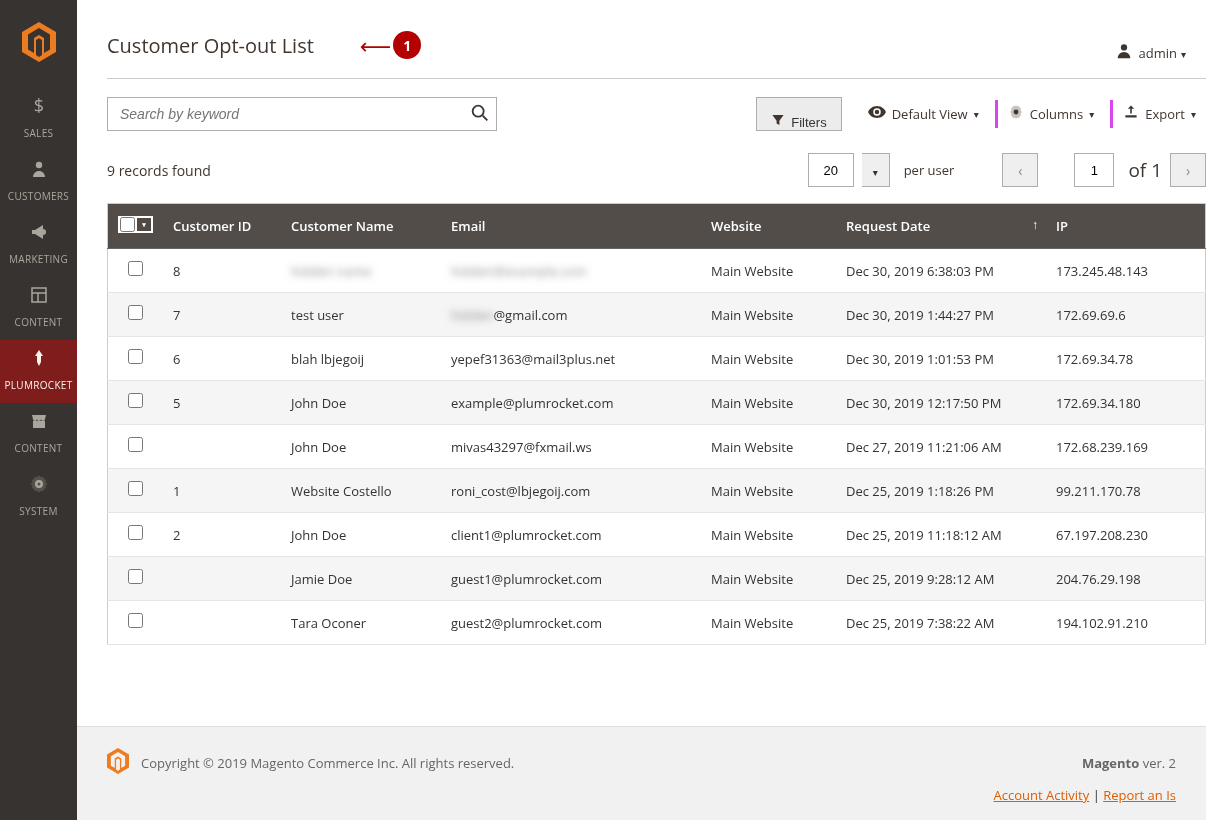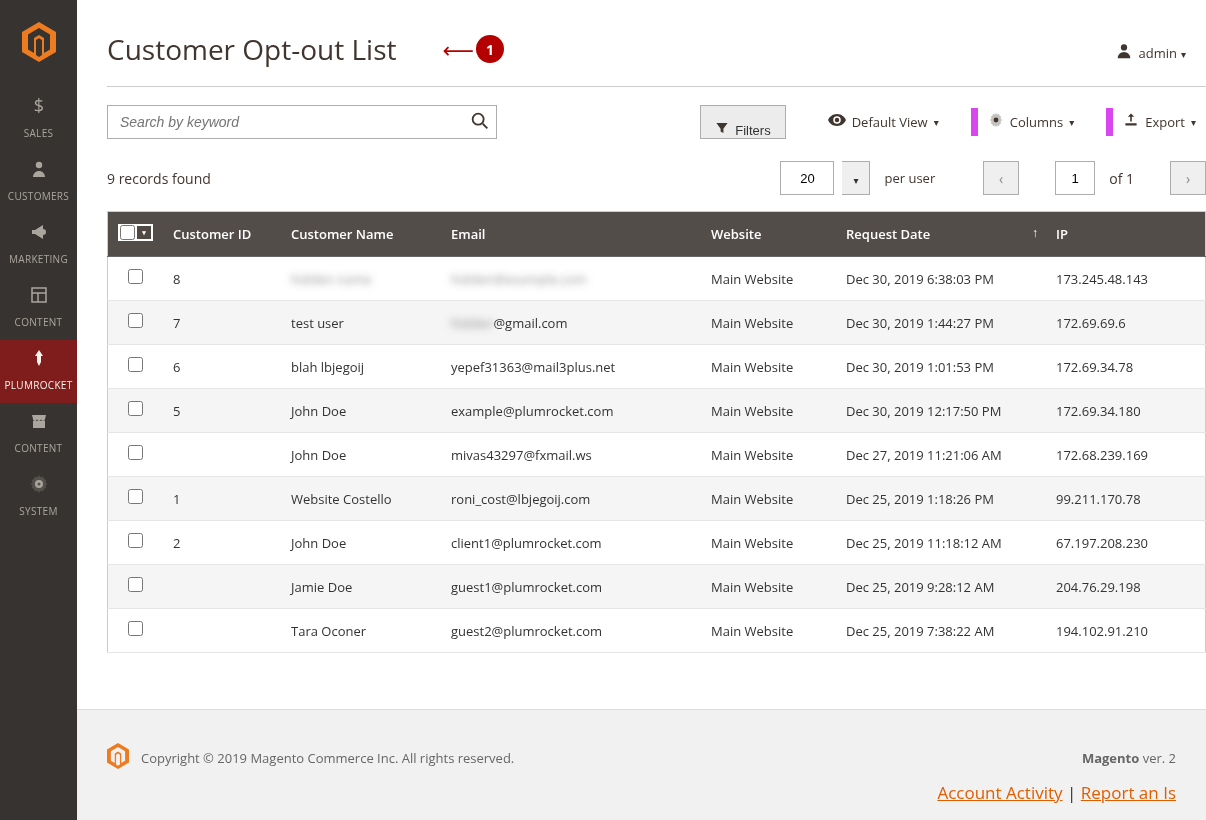--- a/index.html
+++ b/index.html
@@ -7,63 +7,63 @@
 .app { display: flex; height: 820px; width: 1206px; }
 .sidebar { width: 77px; background: #373330; display: flex; flex-direction: column; align-items: center; padding-top: 22px; flex-shrink: 0; }
 .sidebar-logo { margin-bottom: 22px; }
 .sidebar-item { width: 100%; text-align: center; padding: 8px 0 10px; cursor: pointer; color: #aaa69d; }
 .sidebar-item.active { background: #7f1d1d; color: #f7f3eb; }
 .sidebar-item .icon { display: block; margin: 0 auto 2px; }
 .sidebar-item .lbl { font-size: 10px; letter-spacing: 0.3px; }
 .main { flex: 1; display: flex; flex-direction: column; overflow: hidden; }
 .page-header { padding: 30px 30px 18px 30px; position: relative; }
 .page-title-row { display: flex; align-items: center; }
-.page-title { font-size: 28px; font-weight: 400; color: #41362f; }
+.page-title { font-size: 20px; font-weight: 400; color: #41362f; }
 .annot { display: inline-flex; align-items: center; margin-left: 46px; }
 .annot-arrow { color: #b40000; font-size: 22px; margin-right: 2px; }
 .annot-circle { width: 28px; height: 28px; background: #b40000; border-radius: 50%; color: #fff; font-weight: 700; display: flex; align-items: center; justify-content: center; font-size: 14px; }
 .admin-user { position: absolute; right: 20px; top: 42px; display: flex; align-items: center; font-size: 13px; color: #41362f; cursor: pointer; }
 .admin-user .caret { margin-left: 4px; }
 .divider-top { height: 1px; background: #ccc; margin: 0 0 0 30px; }
-.toolbar { display: flex; align-items: center; padding: 18px 0 18px 30px; gap: 16px; }
+.toolbar { display: flex; align-items: center; padding: 18px 0 18px 30px; gap: 0; }
 .search-wrap { position: relative; width: 390px; }
 .search-input { width: 100%; height: 34px; border: 1px solid #adadad; padding: 0 36px 0 12px; font-size: 14px; font-style: italic; color: #666; }
 .search-btn { position: absolute; right: 6px; top: 5px; background: none; border: none; cursor: pointer; }
 .toolbar-spacer { flex: 1; }
 .tool-btn { display: inline-flex; align-items: flex-end; height: 34px; padding: 0 14px; border: 1px solid #adadad; background: #ececec; cursor: pointer; font-size: 13px; color: #333; margin-right: 10px; }
-.tool-link { display: inline-flex; align-items: center; padding: 0 10px; font-size: 13px; color: #41362f; cursor: pointer; border-left: 7px solid #d946ef; height: 28px; margin-left: 6px; }
+.tool-link { display: inline-flex; align-items: center; padding: 0 10px; font-size: 13px; color: #41362f; cursor: pointer; border-left: 3px solid #d946ef; height: 28px; margin-left: 6px; }
 .tool-link:first-of-type { border-left: none; }
 .tool-link .caret, .tool-btn .caret { margin-left: 6px; font-size: 10px; }
 .tool-link .ico, .tool-btn .ico { margin-right: 6px; }
 .records-row { display: flex; align-items: center; padding: 4px 0 16px 30px; }
 .records-found { font-size: 14px; color: #41362f; }
 .pager { margin-left: auto; display: flex; align-items: center; gap: 8px; padding-right: 0; }
-.page-size { width: 54px; height: 34px; border: 1px solid #adadad; text-align: center; font-size: 13px; }
+.page-size { width: 46px; height: 34px; border: 1px solid #adadad; text-align: center; font-size: 13px; }
 .page-size-dd { width: 28px; height: 34px; border: 1px solid #adadad; border-left: none; background: #efefef; display: flex; align-items: center; justify-content: center; cursor: pointer; }
 .per-page-lbl { font-size: 13px; color: #41362f; margin-left: 6px; margin-right: 40px; }
 .page-nav-btn { width: 36px; height: 34px; border: 1px solid #adadad; background: #efefef; display: flex; align-items: center; justify-content: center; cursor: pointer; color: #888; }
 .page-num { width: 40px; height: 34px; border: 1px solid #adadad; text-align: center; font-size: 13px; margin: 0 6px 0 28px; }
-.of-lbl { font-size: 14px; color: #41362f; margin-right: 28px; }
+.of-lbl { font-size: 19px; color: #41362f; }
 .grid-wrap { padding: 0 0 0 30px; }
 table.grid { width: 100%; border-collapse: collapse; border: 1px solid #ccc; }
 table.grid thead th { background: #524d49; color: #fff; font-weight: 600; font-size: 13px; text-align: left; padding: 12px 10px; border-bottom: 1px solid #666; position: relative; }
 table.grid thead th .sort-arrow { position: absolute; right: 8px; top: 12px; font-size: 12px; }
 table.grid tbody td { padding: 12px 10px; font-size: 13px; color: #333; border-bottom: 1px solid #e5e5e5; }
 table.grid tbody tr:nth-child(even) td { background: #f5f5f5; }
 .chk { width: 15px; height: 15px; cursor: pointer; }
 .hdr-chk-cell { text-align: center; width: 48px; }
 .hdr-chk-box { display: inline-flex; align-items: center; background: #fff; padding: 1px 2px; }
 .hdr-chk-dd { width: 14px; height: 13px; background: #514943; margin-left: 2px; display: flex; align-items: center; justify-content: center; color: #fff; font-size: 7px; }
 .blur { color: transparent; text-shadow: 0 0 7px rgba(100,100,100,0.7); user-select: none; }
-.footer { margin-top: auto; background: #f1f1f1; padding: 33px 30px 16px; border-top: 1px solid #ddd; position: relative; }
+.footer { margin-top: auto; background: #f1f1f1; padding: 21px 30px 16px; border-top: 1px solid #ddd; position: relative; }
 .footer-row1 { display: flex; align-items: center; }
 .footer-logo { margin-right: 12px; }
 .footer-copy { font-size: 13px; color: #666; }
 .footer-right { margin-left: auto; text-align: right; font-size: 13px; color: #666; }
-.footer-links { text-align: right; margin-top: 8px; font-size: 17px; }
+.footer-links { text-align: right; margin-top: 8px; font-size: 13px; }
 .footer-links a { color: #e05d00; text-decoration: underline; cursor: pointer; }
 .caret::after { content: "▾"; font-size: 10px; }
 .col-cid { width: 118px; }
 .col-name { width: 160px; }
 .col-email { width: 260px; }
 .col-web { width: 135px; }
 .col-date { width: 210px; }
 .col-chk { width: 48px; text-align:center; }
 </style>
 </head>

